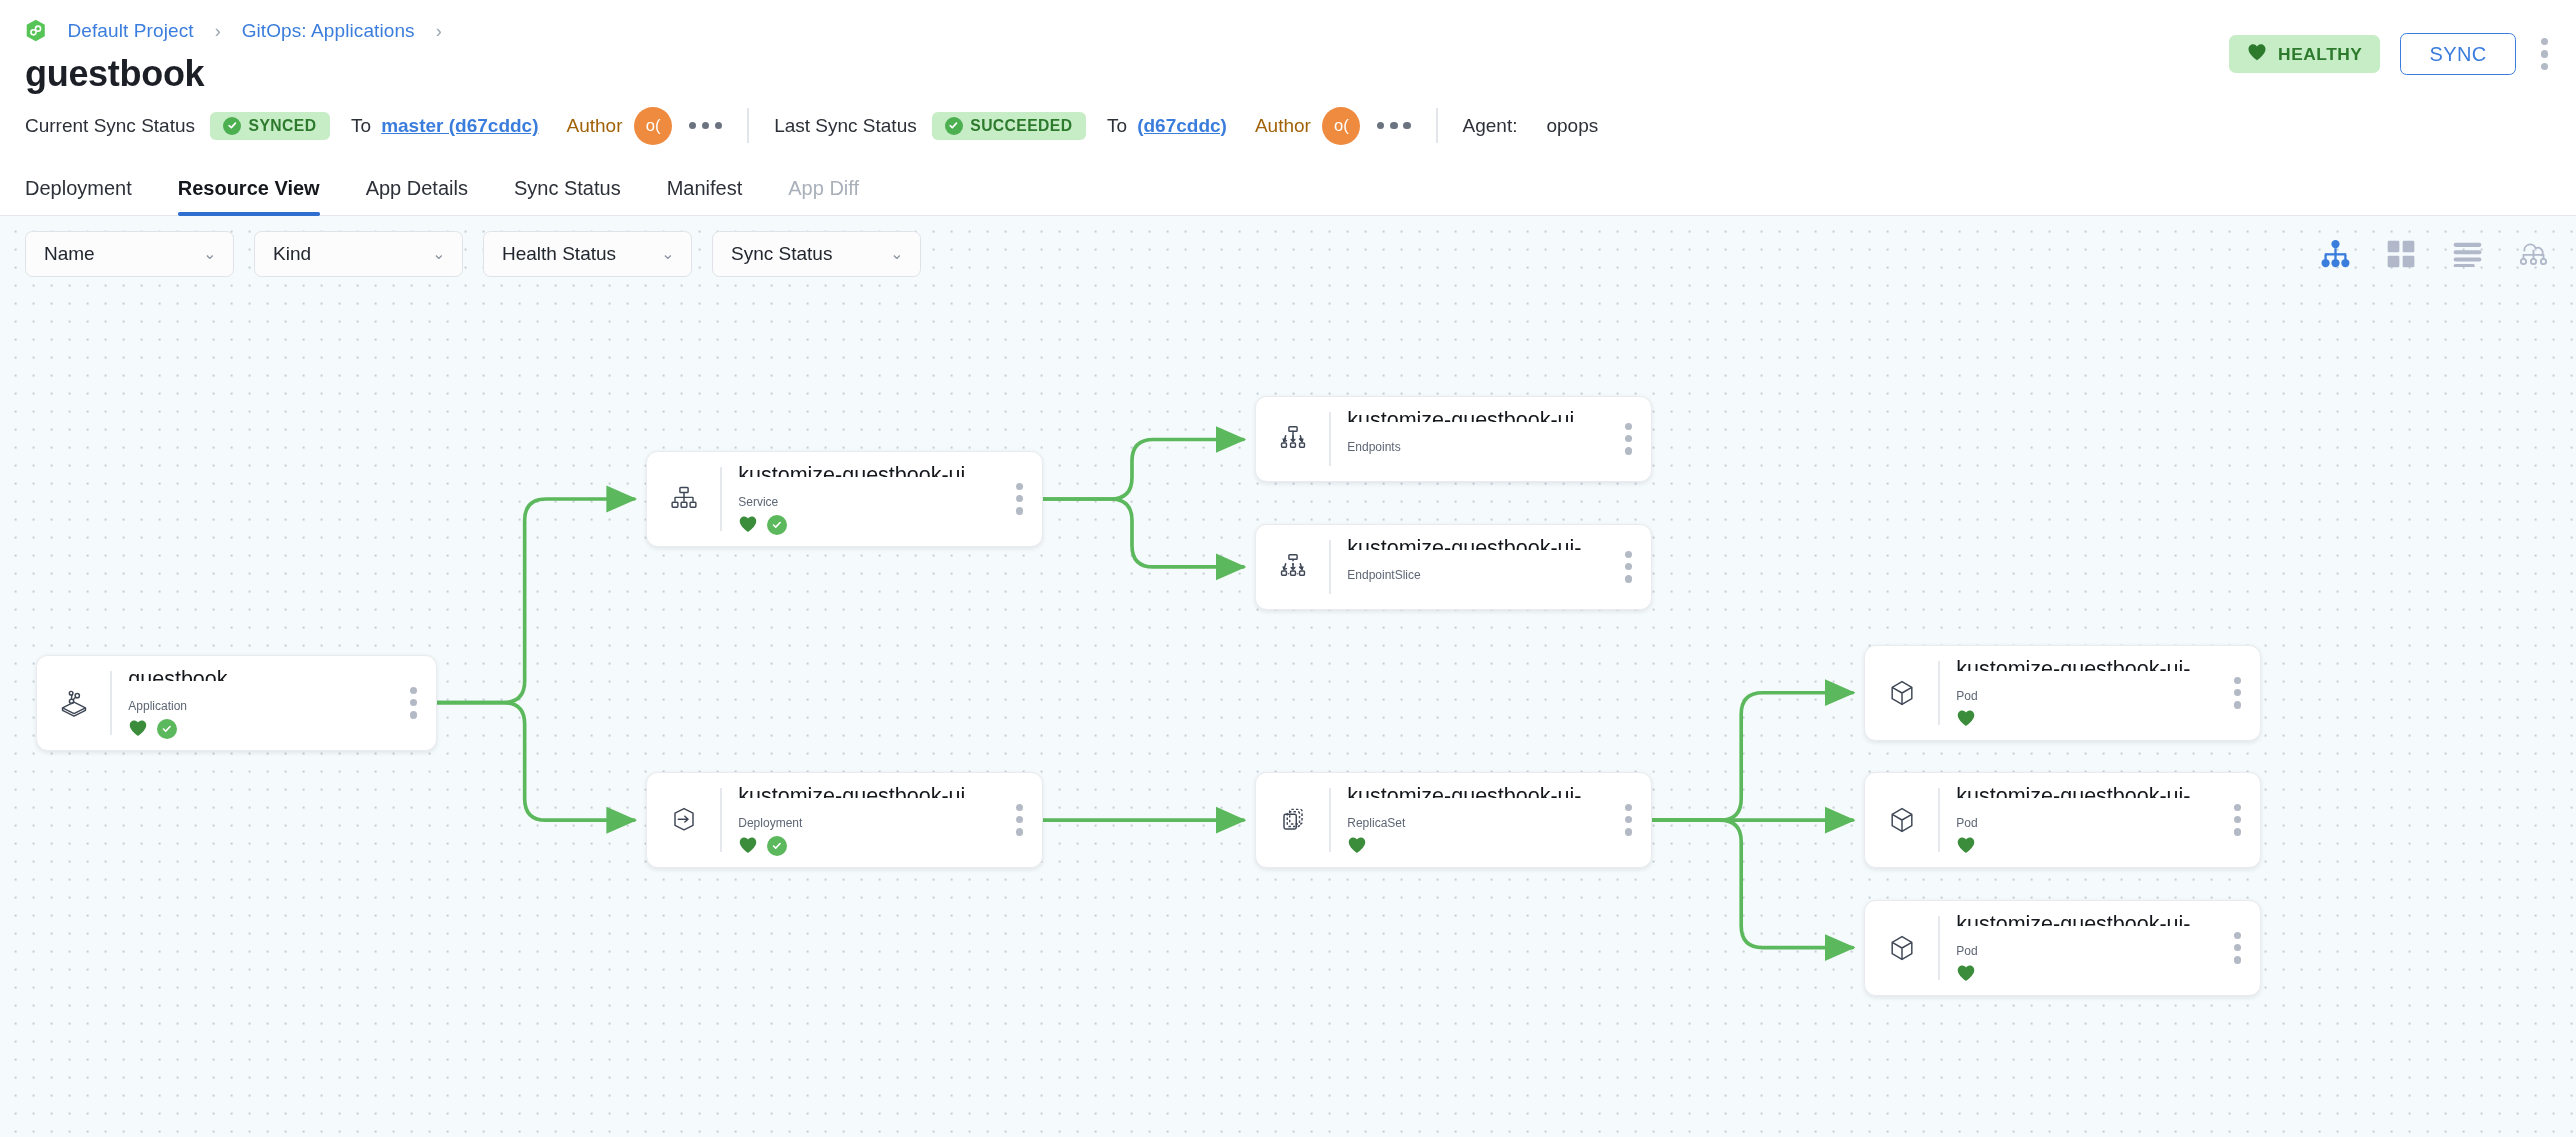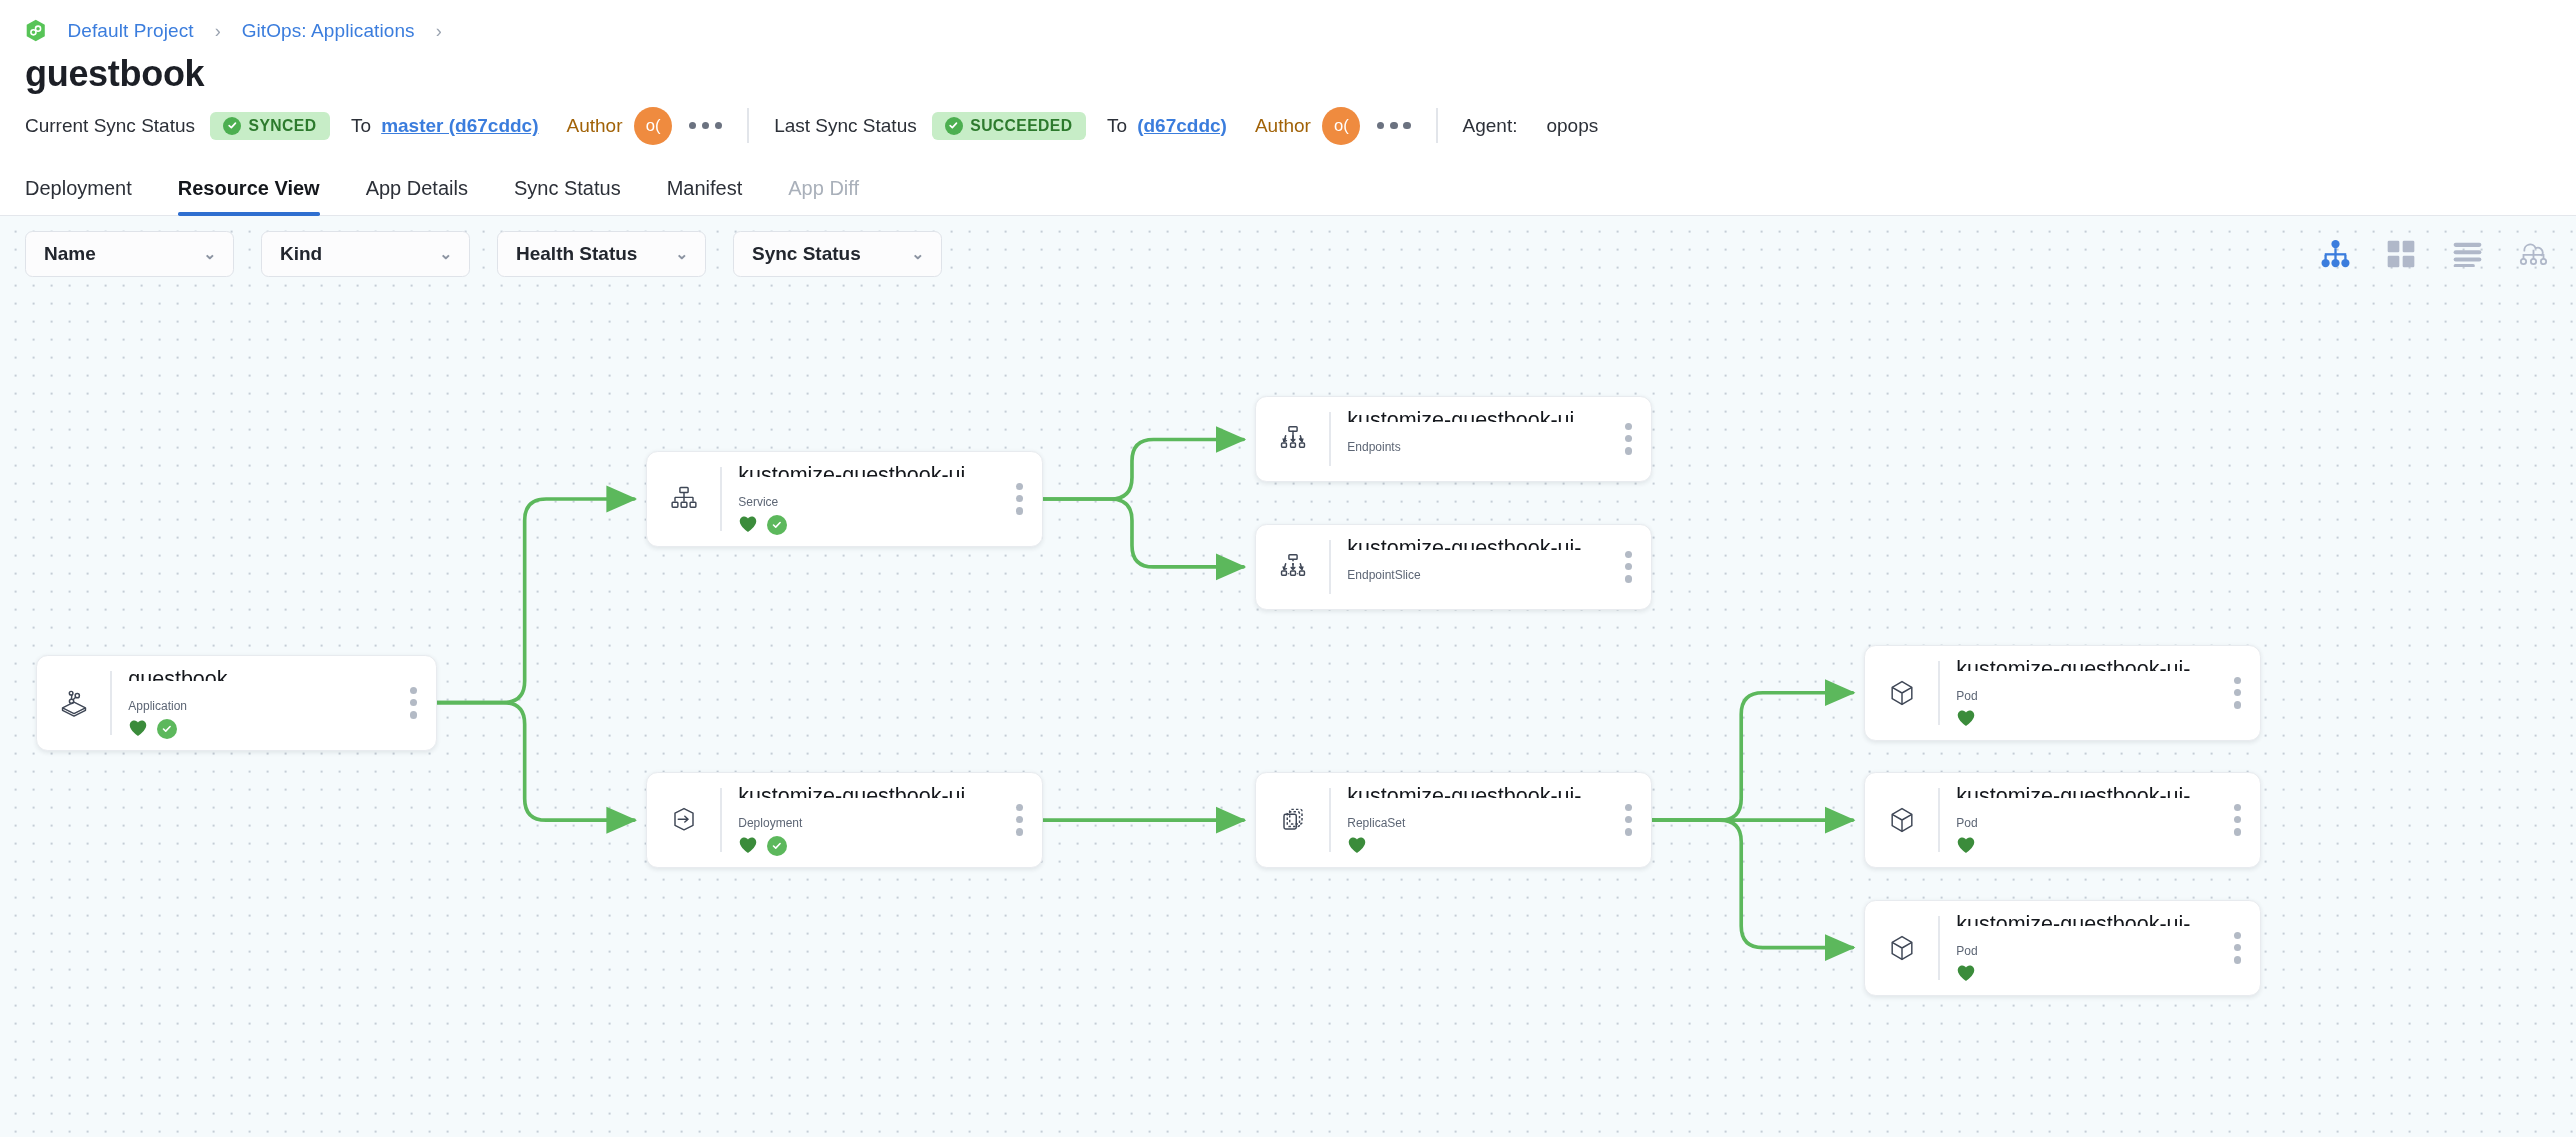--- a/index.html
+++ b/index.html
@@ -106,21 +106,21 @@
     background-image: radial-gradient(#c4cdd6 1.3px, transparent 1.4px);
     background-size: 18px 18px;
     background-position: 6.6px 6.6px;
   }
 
   .filterbar {
     position: absolute; left: 0; right: 0; top: 0; height: 76px;
     display: flex; align-items: center; padding: 0 25px;
     z-index: 5; pointer-events: none;
   }
-  .filters { display: flex; gap: 27px; pointer-events: auto; font-weight: bold; }
+  .filters { display: flex; gap: 20px; pointer-events: auto; }
   .filter {
     background: #fcfcfd; border: 1.7px solid #dfe3e9; border-radius: 7.4px;
     height: 46px; min-width: 209px; display: flex; align-items: center;
     justify-content: space-between; padding: 0 16.6px 0 18px;
     font-size: 19px; color: #22262e; cursor: pointer;
   }
   .filter .chev { color: #8b93a1; font-size: 15.7px; margin-left: 20px; }
 
   .viewtoggles {
     margin-left: auto; display: flex; align-items: center; gap: 30px;
@@ -184,20 +184,36 @@
         </svg>
       </span>
       <a class="bc-link" href="#">Default Project</a>
       <span class="bc-sep">›</span>
       <a class="bc-link" href="#">GitOps: Applications</a>
       <span class="bc-sep">›</span>
     </div>
 
     <div class="page-title">guestbook</div>
 
+    <div class="header-actions">
+      <div class="badge-healthy">
+        <span>
+          <svg class="heart" viewBox="0 0 24 22">
+              <path d="M12 21 C12 21 1.6 14.1 1.6 7.6 C1.6 4.1 4.3 1.6 7.4 1.6 C9.6 1.6 11.2 2.9 12 4.3 C12.8 2.9 14.4 1.6 16.6 1.6 C19.7 1.6 22.4 4.1 22.4 7.6 C22.4 14.1 12 21 12 21 Z" fill="#2d7a2d"></path>
+            </svg>
+        </span>
+        <span>HEALTHY</span>
+      </div>
+      <button class="btn-sync">SYNC</button>
+      <div class="kebab-v">
+          <i></i>
+          <i></i>
+          <i></i>
+        </div>
+    </div>
   </div>
 
   <div class="status-strip">
     <span class="st-label">Current Sync Status</span>
     <span class="st-chip">
       <span class="check-circle">
         <svg width="10.8" height="10.8" viewBox="0 0 13 13">
             <path d="M2.6 6.8 L5.2 9.2 L10.2 3.7" fill="none" stroke="#fff" stroke-width="2" stroke-linecap="round" stroke-linejoin="round"></path>
           </svg>
       </span>

